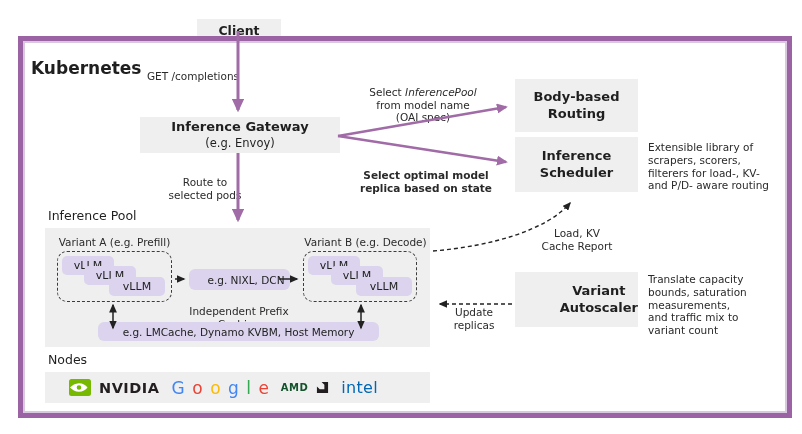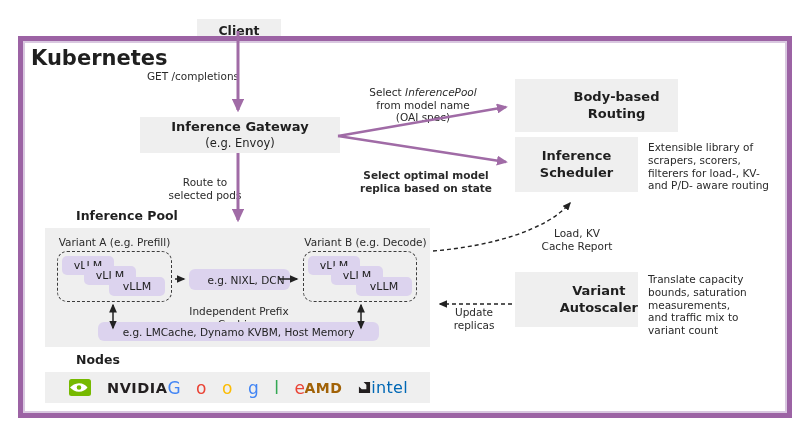--- a/index.html
+++ b/index.html
@@ -12,64 +12,64 @@
     align-items:center;justify-content:center;text-align:center;
   }
   .btitle{font-weight:bold;font-size:13px;line-height:1.25;white-space:pre-line;}
   .bsub{font-size:11.5px;line-height:1.3;}
   .ann{position:absolute;font-size:10.5px;line-height:1.22;white-space:pre-line;color:#2a2a2a;}
   .center{text-align:center;}
   .k8s-frame{
     position:absolute;left:18px;top:36px;width:774px;height:382px;box-sizing:border-box;
     border:5px solid #9c63a4;box-shadow:inset 0 0 0 2px #d9c8e0;background:transparent;
   }
-  .k8s-label{position:absolute;left:31px;top:46px;font-size:21px;font-weight:bold;}
-  .sec-title{position:absolute;font-size:12.5px;font-weight:bold;margin-left:28px;}
+  .k8s-label{position:absolute;left:31px;top:58px;font-size:17px;font-weight:bold;}
+  .sec-title{position:absolute;font-size:12.5px;font-weight:normal;}
   .dashedbox{
     position:absolute;box-sizing:border-box;border:1.6px dashed #3c3c3c;border-radius:10px;
     background:transparent;
   }
   .chip{
     position:absolute;background:#dcd3ee;border-radius:5px;display:flex;align-items:center;
     justify-content:center;font-size:11px;color:#222;
   }
   .chip-wide{border-radius:6px;font-size:10.5px;}
   .arrows{position:absolute;left:0;top:0;pointer-events:none;}
   .ital{font-style:italic;}
   
   .nodes-row{
     position:absolute;left:45px;top:372px;width:385px;height:31px;background:#efefef;
     display:flex;align-items:center;justify-content:space-between;box-sizing:border-box;
     padding:0 52px 0 22px;
   }
-  .logo{display:flex;align-items:center;gap:16px;}
+  .logo{display:flex;align-items:center;gap:8px;}
   .nvidia-word{font-size:14.5px;font-weight:800;letter-spacing:0.5px;color:#231f20;}
   .google-word{font-size:17px;font-weight:500;letter-spacing:-0.5px;}
   .g-blue{color:#4285f4;} .g-red{color:#ea4335;} .g-yellow{color:#fbbc05;} .g-green{color:#34a853;}
-  .amd-word{font-size:14px;font-weight:800;color:#a16207;letter-spacing:0.5px;}
+  .amd-word{font-size:10px;font-weight:800;color:#14532d;letter-spacing:0.5px;}
   .intel-word{font-size:16px;color:#0068b5;font-weight:500;letter-spacing:0.3px;}
 </style>
 </head>
 <body>
 
 <div class="canvas">
 
   <div class="box" style="left:197px;top:8px;width:84px;height:23px;margin-top:11px;">
     <div class="btitle" style="font-size:12.5px;">Client</div>
   </div>
 
   <div class="k8s-frame"></div>
   <div class="k8s-label">Kubernetes</div>
 
   <div class="box" style="left:140px;top:117px;width:200px;height:36px;">
     <div class="btitle">Inference Gateway</div>
     <div class="bsub">(e.g. Envoy)</div>
   </div>
 
-  <div class="box" style="left:515px;top:79px;width:123px;height:53px;padding-left:40px;">
+  <div class="box" style="left:515px;top:79px;width:123px;height:53px;">
     <div class="btitle">Body-based
 Routing</div>
   </div>
 
   <div class="box" style="left:515px;top:137px;width:123px;height:55px;">
     <div class="btitle">Inference
 Scheduler</div>
   </div>
   <div class="ann" style="left:648px;top:141px;width:140px;">Extensible library of
 scrapers, scorers,

